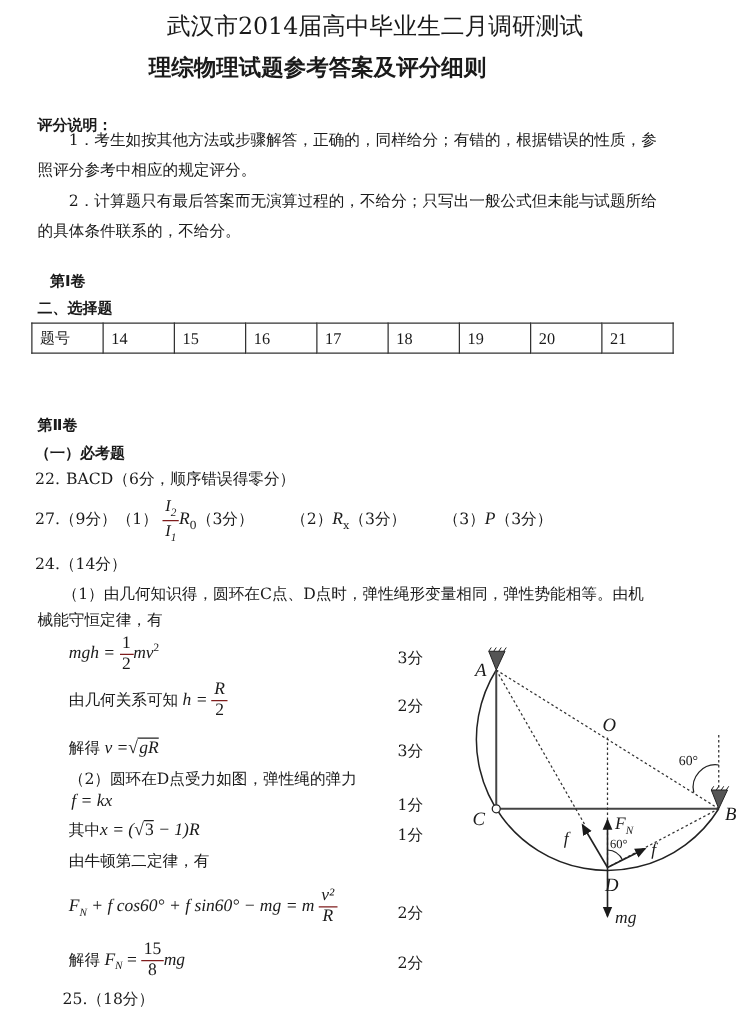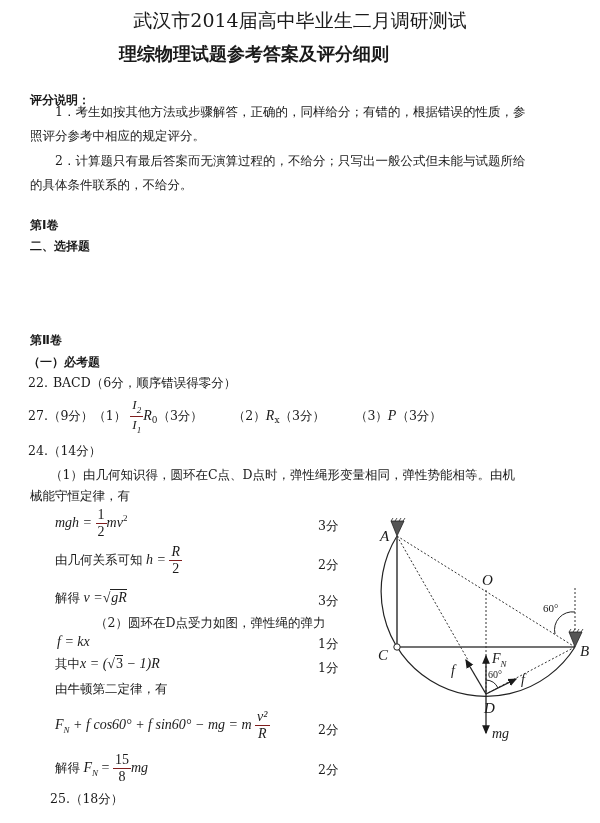--- a/index.html
+++ b/index.html
@@ -29,25 +29,36 @@
 
 <div class="abs title1">武汉市2014届高中毕业生二月调研测试</div>
 <div class="abs title2">理综物理试题参考答案及评分细则</div>
 
 <div class="abs h-bold" style="left:30px; top:82px;margin-top:10px;">评分说明：</div>
 <div class="abs txt" style="left:55px; top:104px;">1．考生如按其他方法或步骤解答，正确的，同样给分；有错的，根据错误的性质，参</div>
 <div class="abs txt" style="left:30px; top:128px;">照评分参考中相应的规定评分。</div>
 <div class="abs txt" style="left:55px; top:153px;">2．计算题只有最后答案而无演算过程的，不给分；只写出一般公式但未能与试题所给</div>
 <div class="abs txt" style="left:30px; top:177px;">的具体条件联系的，不给分。</div>
 
-<div class="abs h-bold" style="left:30px; top:217px;text-align:right;">第Ⅰ卷</div>
+<div class="abs h-bold" style="left:40px; top:217px;text-align:right;">第Ⅰ卷</div>
 <div class="abs h-bold" style="left:30px; top:238px;">二、选择题</div>
 
 <table class="ans">
   <tbody>
+      <tr>
+    <td class="hd">题号</td>
+    <td class="c">14</td>
+    <td class="c">15</td>
+    <td class="c">16</td>
+    <td class="c">17</td>
+    <td class="c">18</td>
+    <td class="c">19</td>
+    <td class="c">20</td>
+    <td class="c">21</td>
+  </tr>
 </tbody>
   </table>
 
 <div class="abs h-bold" style="left:30px; top:332px;">第Ⅱ卷</div>
 <div class="abs h-bold" style="left:28px; top:354px;">（一）必考题</div>
 
 <div class="abs txt" style="left:28px; top:375px;">
   <span>22.</span>
   <span style="margin-left:1px;">BACD（6分，顺序错误得零分）</span>
 </div>
@@ -78,21 +89,21 @@
   <span class="frac"><span class="num it">R</span><span class="den">2</span></span>
 </div>
 <div class="abs score" style="left:318px; top:557px;">2分</div>
 
 <div class="abs serifm" style="left:55px; top:590px;text-align:right;">
   <span class="txt">解得</span>
   <span class="it">v =</span>√<span class="sqrt it">gR</span>
 </div>
 <div class="abs score" style="left:318px; top:593px;">3分</div>
 
-<div class="abs txt" style="left:55px; top:615px;margin-left:40px;">（2）圆环在D点受力如图，弹性绳的弹力</div>
+<div class="abs txt" style="left:55px; top:615px;">（2）圆环在D点受力如图，弹性绳的弹力</div>
 
 <div class="abs serifm it" style="left:57px; top:634px;">f = kx</div>
 <div class="abs score" style="left:318px; top:636px;">1分</div>
 
 <div class="abs serifm" style="left:55px; top:656px;">
   <span class="txt">其中</span><span class="it">x = (</span>√<span class="sqrt">3</span><span class="it"> − 1)R</span>
 </div>
 <div class="abs score" style="left:318px; top:660px;">1分</div>
 
 <div class="abs txt" style="left:55px; top:681px;">由牛顿第二定律，有</div>

